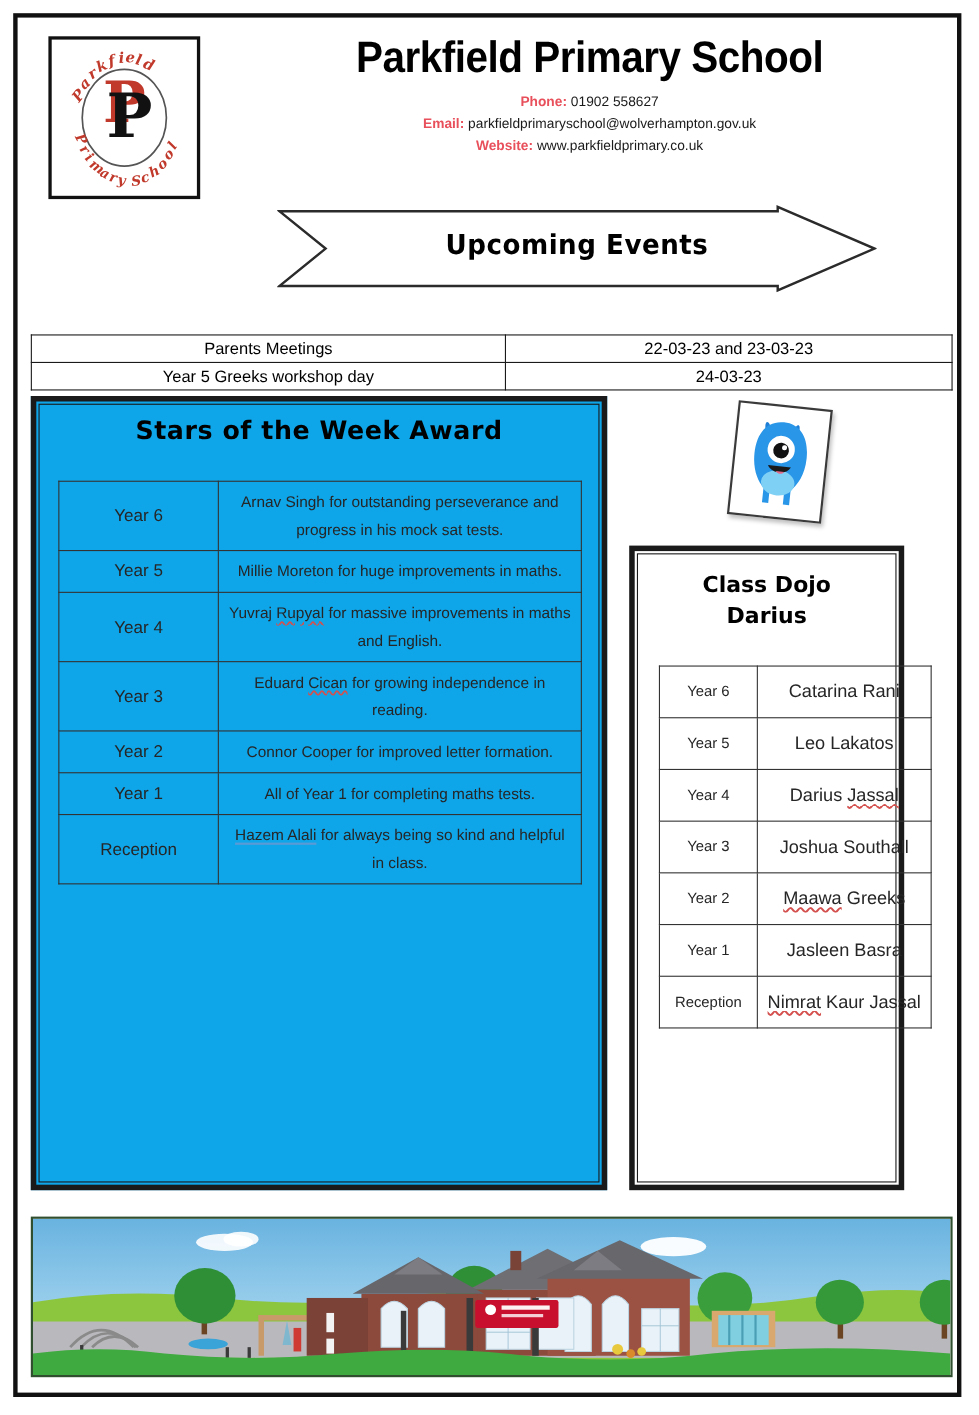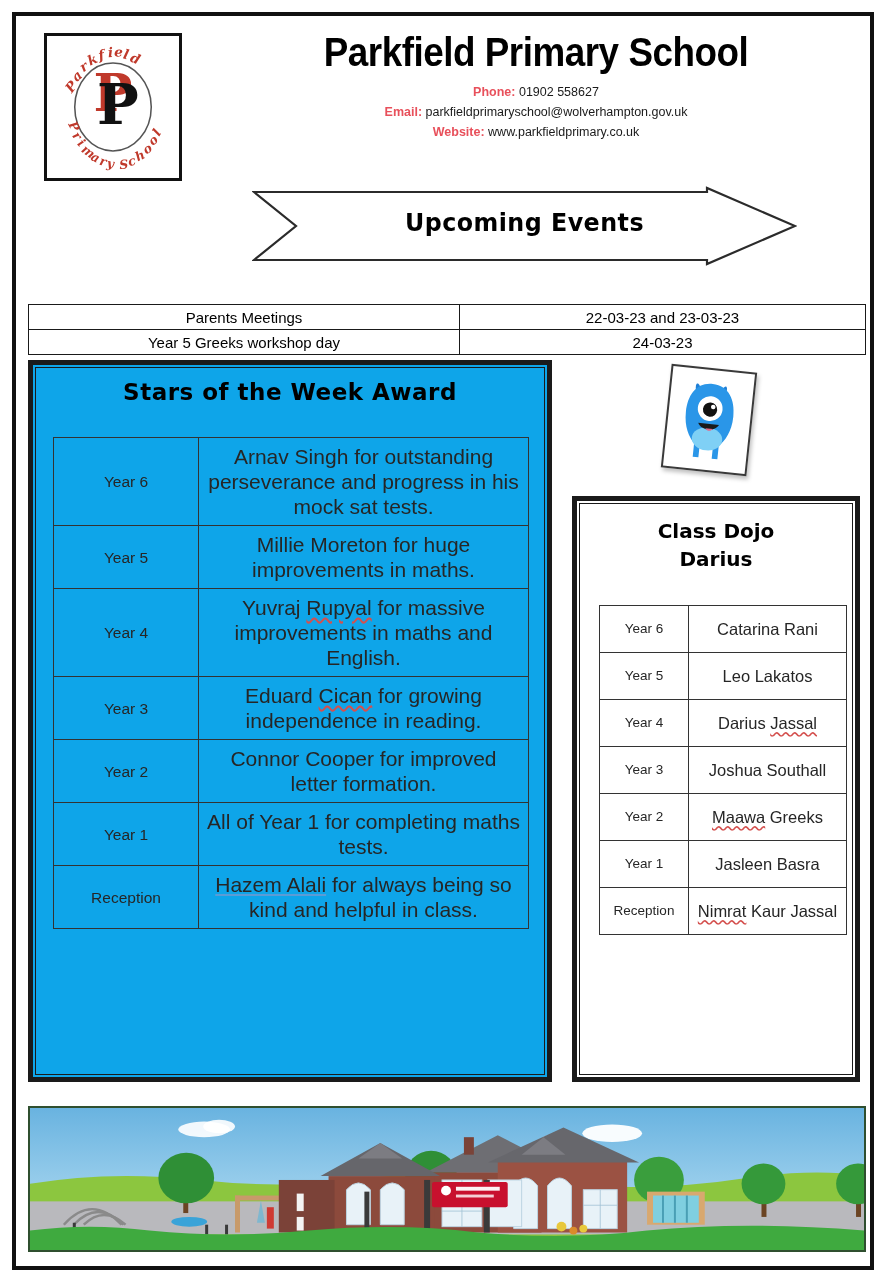--- a/index.html
+++ b/index.html
@@ -144,21 +144,21 @@
     position: absolute;
     left: 20px;
     top: 72px;
     width: 476px;
     border-collapse: collapse;
     table-layout: fixed;
   }
   .stars-table td {
     border: 1.3px solid #333333;
     vertical-align: middle;
-    font-size: 21px;
+    font-size: 14px;
     line-height: 25px;
     color: #262626;
     padding: 6px 8px;
     font-family: "Liberation Sans Narrow", "Liberation Sans", sans-serif;
   }
   .stars-table .yr {
     width: 128px;
     text-align: center;
     font-size: 15.5px;
   }
@@ -190,21 +190,21 @@
     box-shadow: 2px 3px 4px rgba(0,0,0,0.25);
     box-sizing: border-box;
   }
   .monster-svg { display: block; width: 100%; height: 100%; }
 
   
   .dojo-panel {
     position: absolute;
     left: 556px;
     top: 480px;
-    width: 288px;
+    width: 250px;
     height: 586px;
     border: 5px solid #1a1a1a;
     background: #ffffff;
     box-sizing: border-box;
   }
   .dojo-inner {
     position: absolute;
     left: 2px; top: 2px; right: 2px; bottom: 2px;
     border: 1px solid #1a1a1a;
   }

